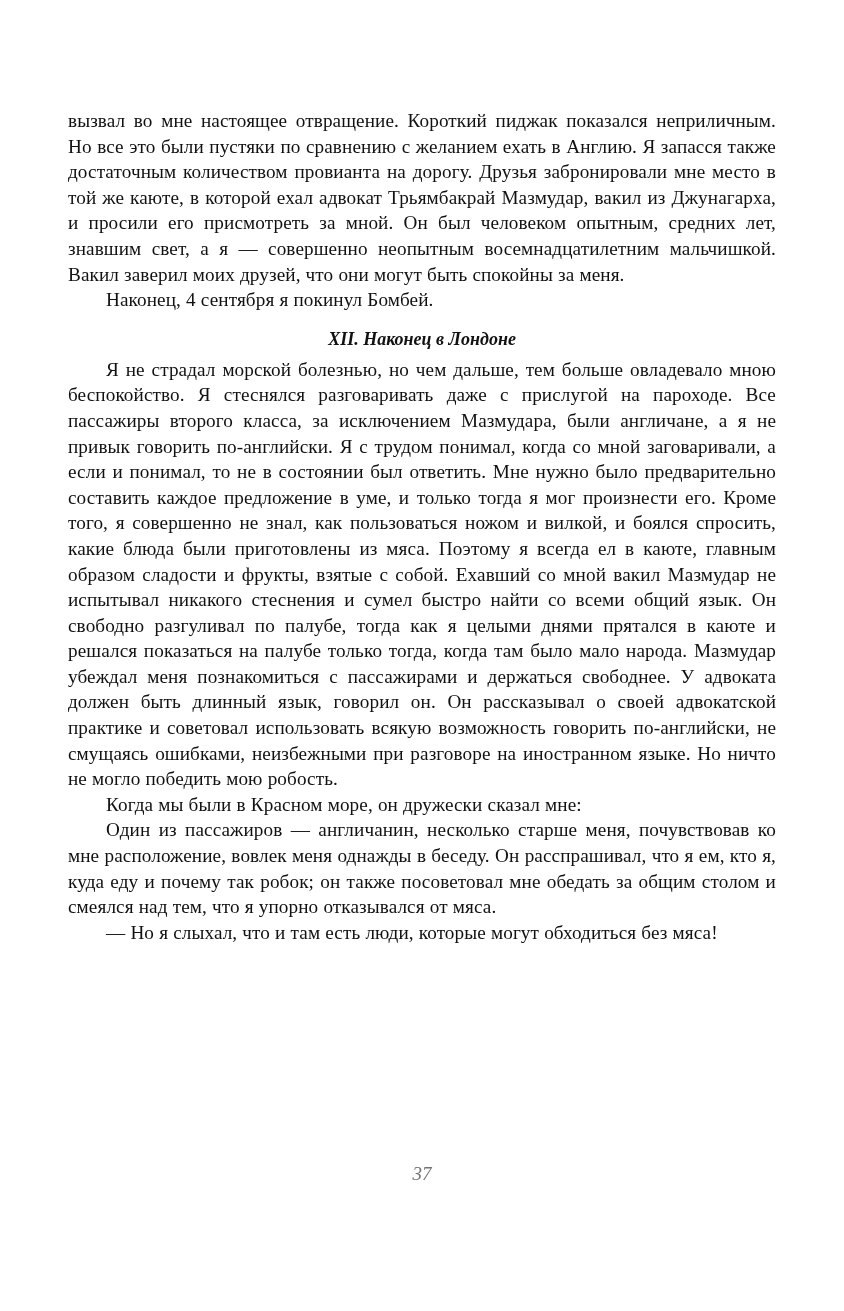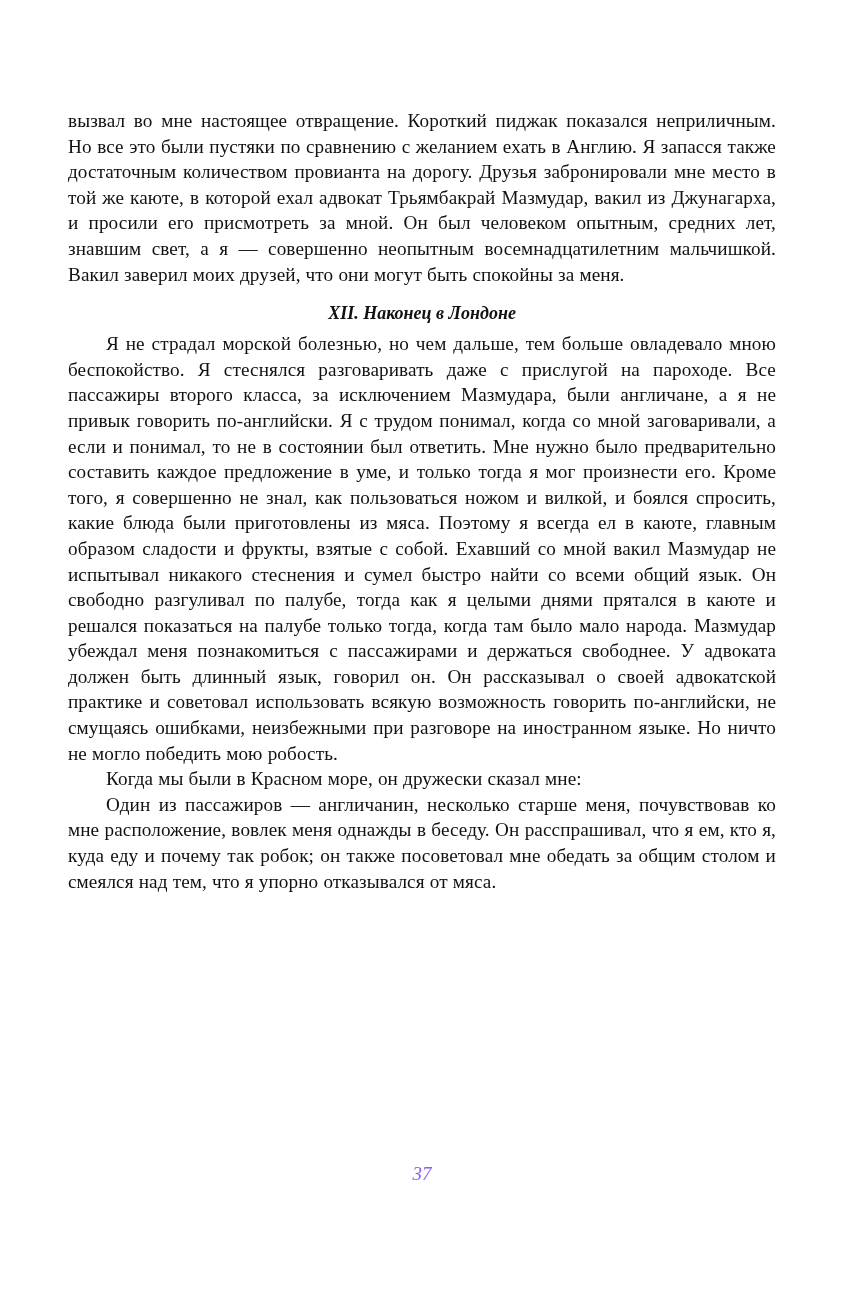--- a/index.html
+++ b/index.html
@@ -54,39 +54,41 @@
     margin-top: 7px;
   }
   .page-number {
     position: absolute;
     left: 0;
     top: 1163px;
     width: 844px;
     text-align: center;
     font-size: 19px;
     font-style: italic;
-    color: #8b5cf6;
+    color: #737373;
   }
 </style>
 </head>
 <body>
 
 <div class="page">
   <div class="text-column">
 
     <p class="para">вызвал во мне настоящее отвращение. Короткий пиджак показался неприличным. Но все это были пустяки по сравнению с желанием ехать в Англию. Я запасся также достаточным количеством провианта на дорогу. Друзья забронировали мне место в той же каюте, в которой ехал адвокат Трьямбакрай Мазмудар, вакил из Джунагарха, и просили его присмотреть за мной. Он был человеком опытным, средних лет, знавшим свет, а я — совершенно неопытным восемнадцатилетним мальчишкой. Вакил заверил моих друзей, что они могут быть спокойны за меня.</p>
 
+    <p class="para indent">Наконец, 4 сентября я покинул Бомбей.</p>
 
     <div class="chapter-heading">XII. Наконец в Лондоне</div>
 
     <p class="para indent">Я не страдал морской болезнью, но чем дальше, тем больше овладевало мною беспокойство. Я стеснялся разговаривать даже с прислугой на пароходе. Все пассажиры второго класса, за исключением Мазмудара, были англичане, а я не привык говорить по-английски. Я с трудом понимал, когда со мной заговаривали, а если и понимал, то не в состоянии был ответить. Мне нужно было предварительно составить каждое предложение в уме, и только тогда я мог произнести его. Кроме того, я совершенно не знал, как пользоваться ножом и вилкой, и боялся спросить, какие блюда были приготовлены из мяса. Поэтому я всегда ел в каюте, главным образом сладости и фрукты, взятые с собой. Ехавший со мной вакил Мазмудар не испытывал никакого стеснения и сумел быстро найти со всеми общий язык. Он свободно разгуливал по палубе, тогда как я целыми днями прятался в каюте и решался показаться на палубе только тогда, когда там было мало народа. Мазмудар убеждал меня познакомиться с пассажирами и держаться свободнее. У адвоката должен быть длинный язык, говорил он. Он рассказывал о своей адвокатской практике и советовал использовать всякую возможность говорить по-английски, не смущаясь ошибками, неизбежными при разговоре на иностранном языке. Но ничто не могло победить мою робость.</p>
 
     <p class="para indent gap-before">Когда мы были в Красном море, он дружески сказал мне:</p>
 
     <p class="para indent gap-before">Один из пассажиров — англичанин, несколько старше меня, почувствовав ко мне расположение, вовлек меня однажды в беседу. Он расспрашивал, что я ем, кто я, куда еду и почему так робок; он также посоветовал мне обедать за общим столом и смеялся над тем, что я упорно отказывался от мяса.</p>
 
 
+    <p class="para indent">— Но я слыхал, что и там есть люди, которые могут обходиться без мяса!</p>
 
 
   </div>
 
   <div class="page-number">37</div>
 </div>
 
 </body></html>

